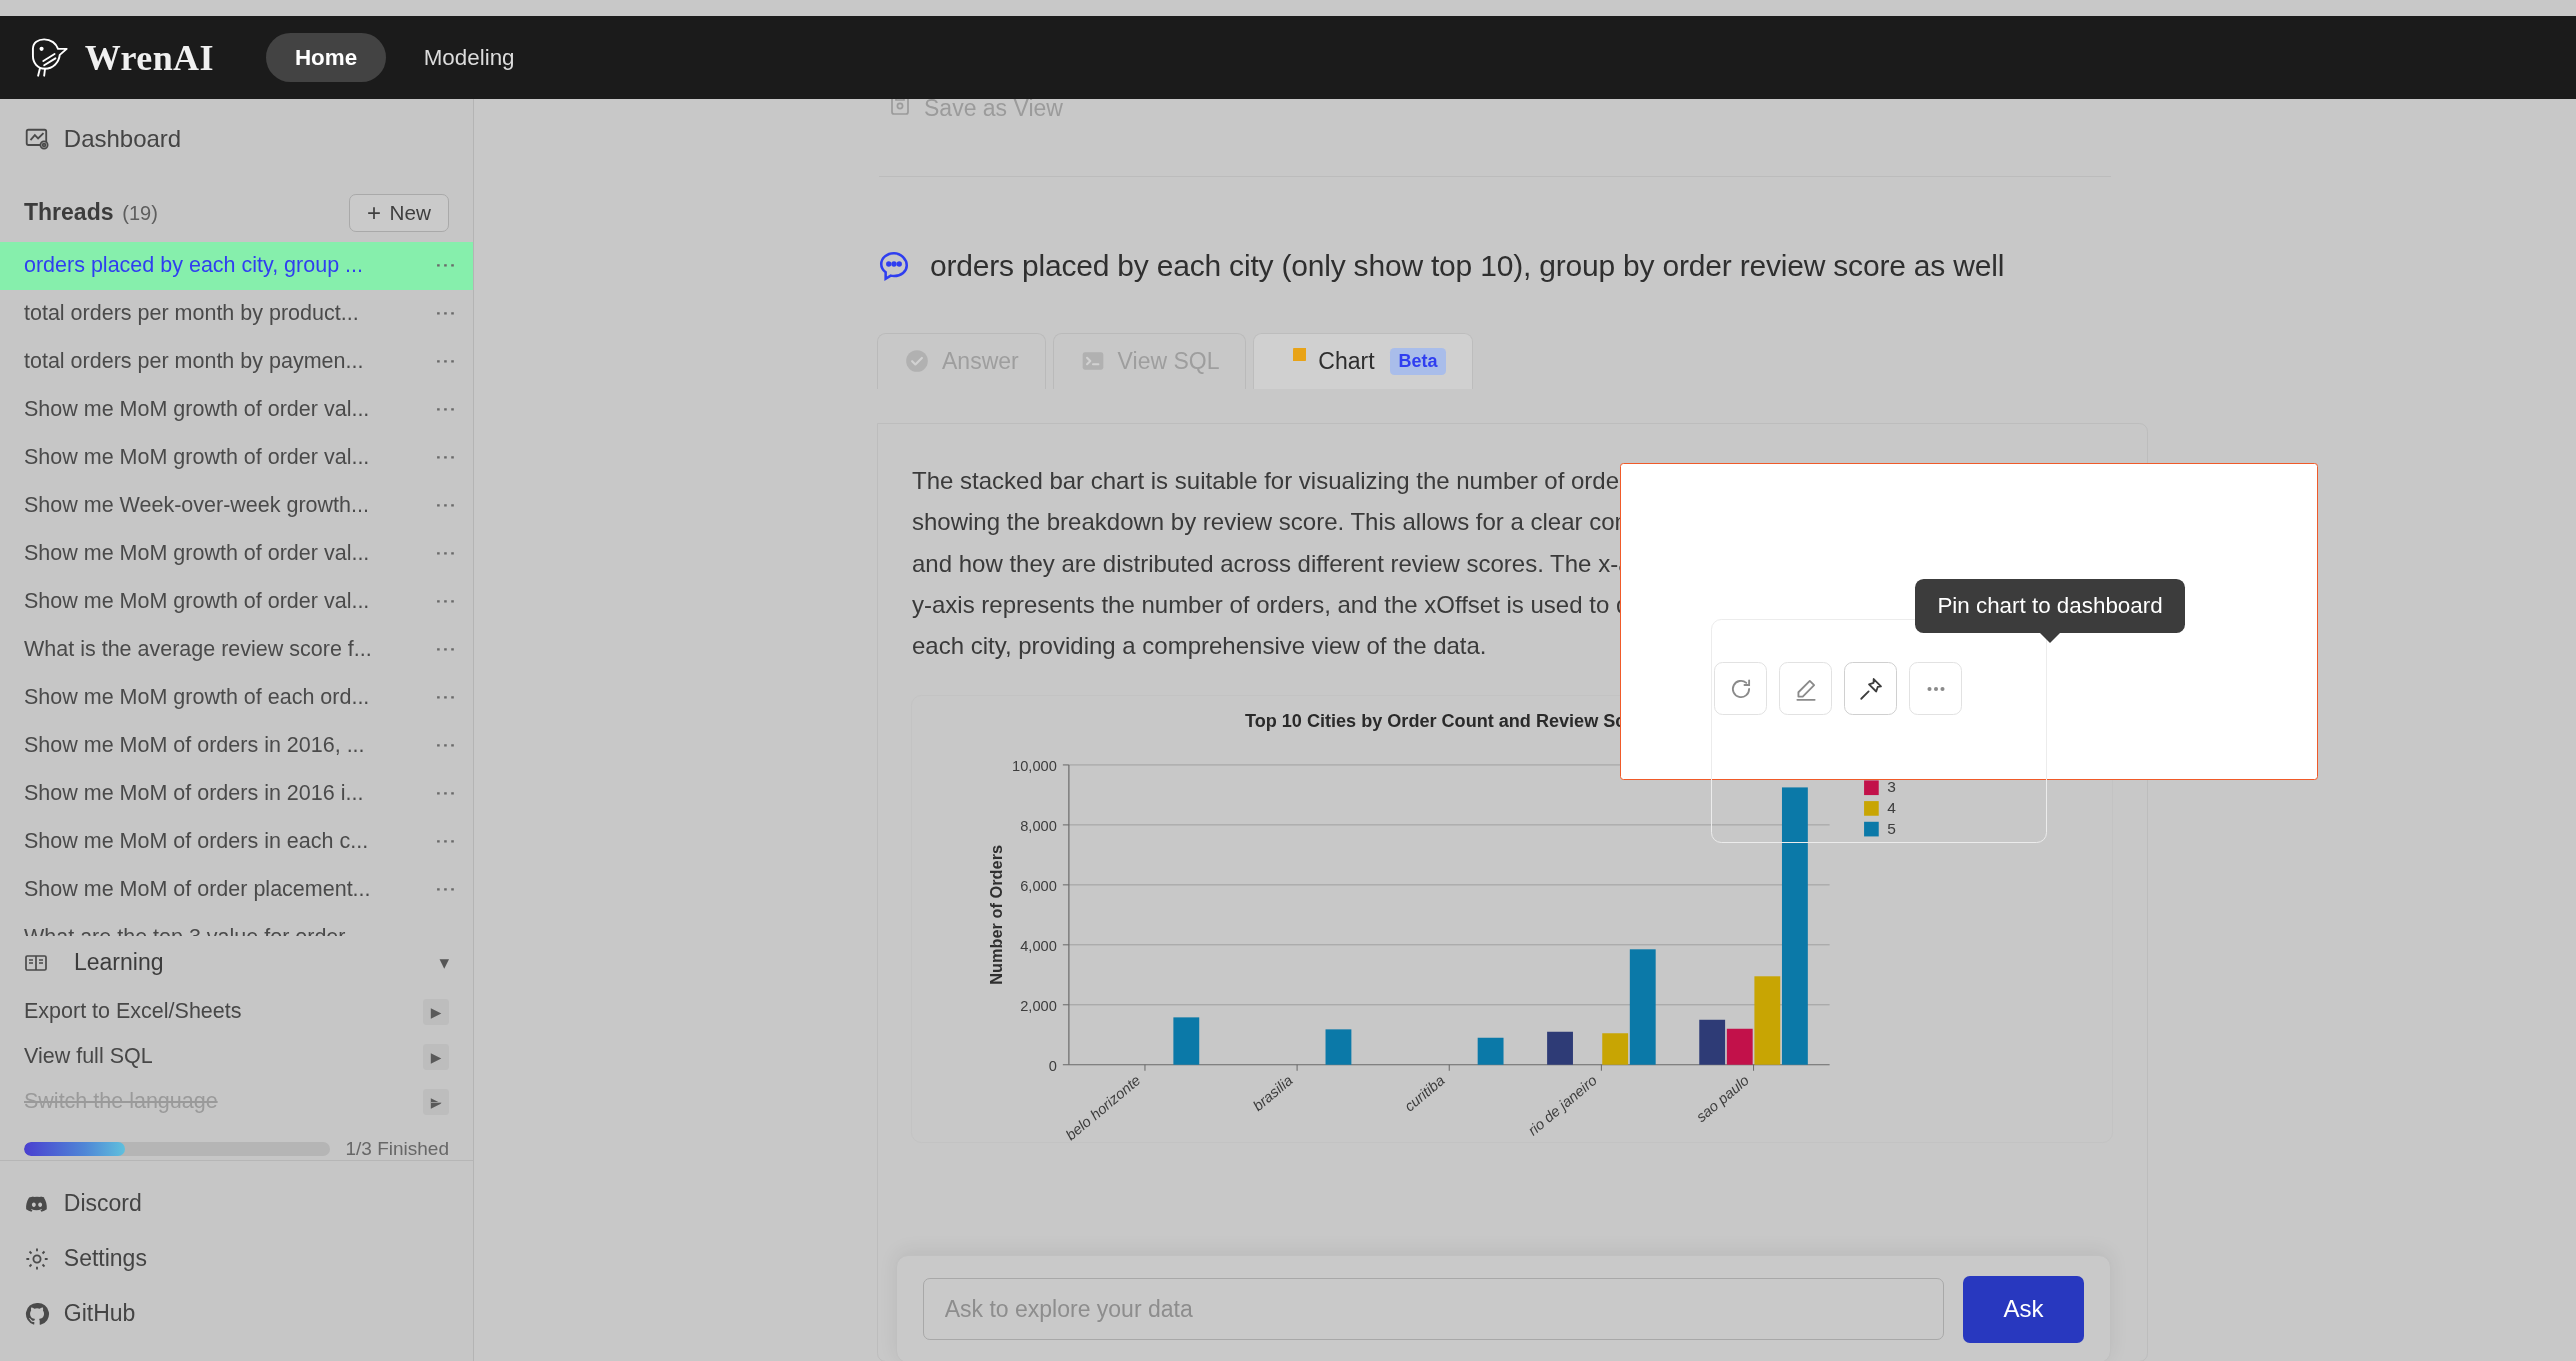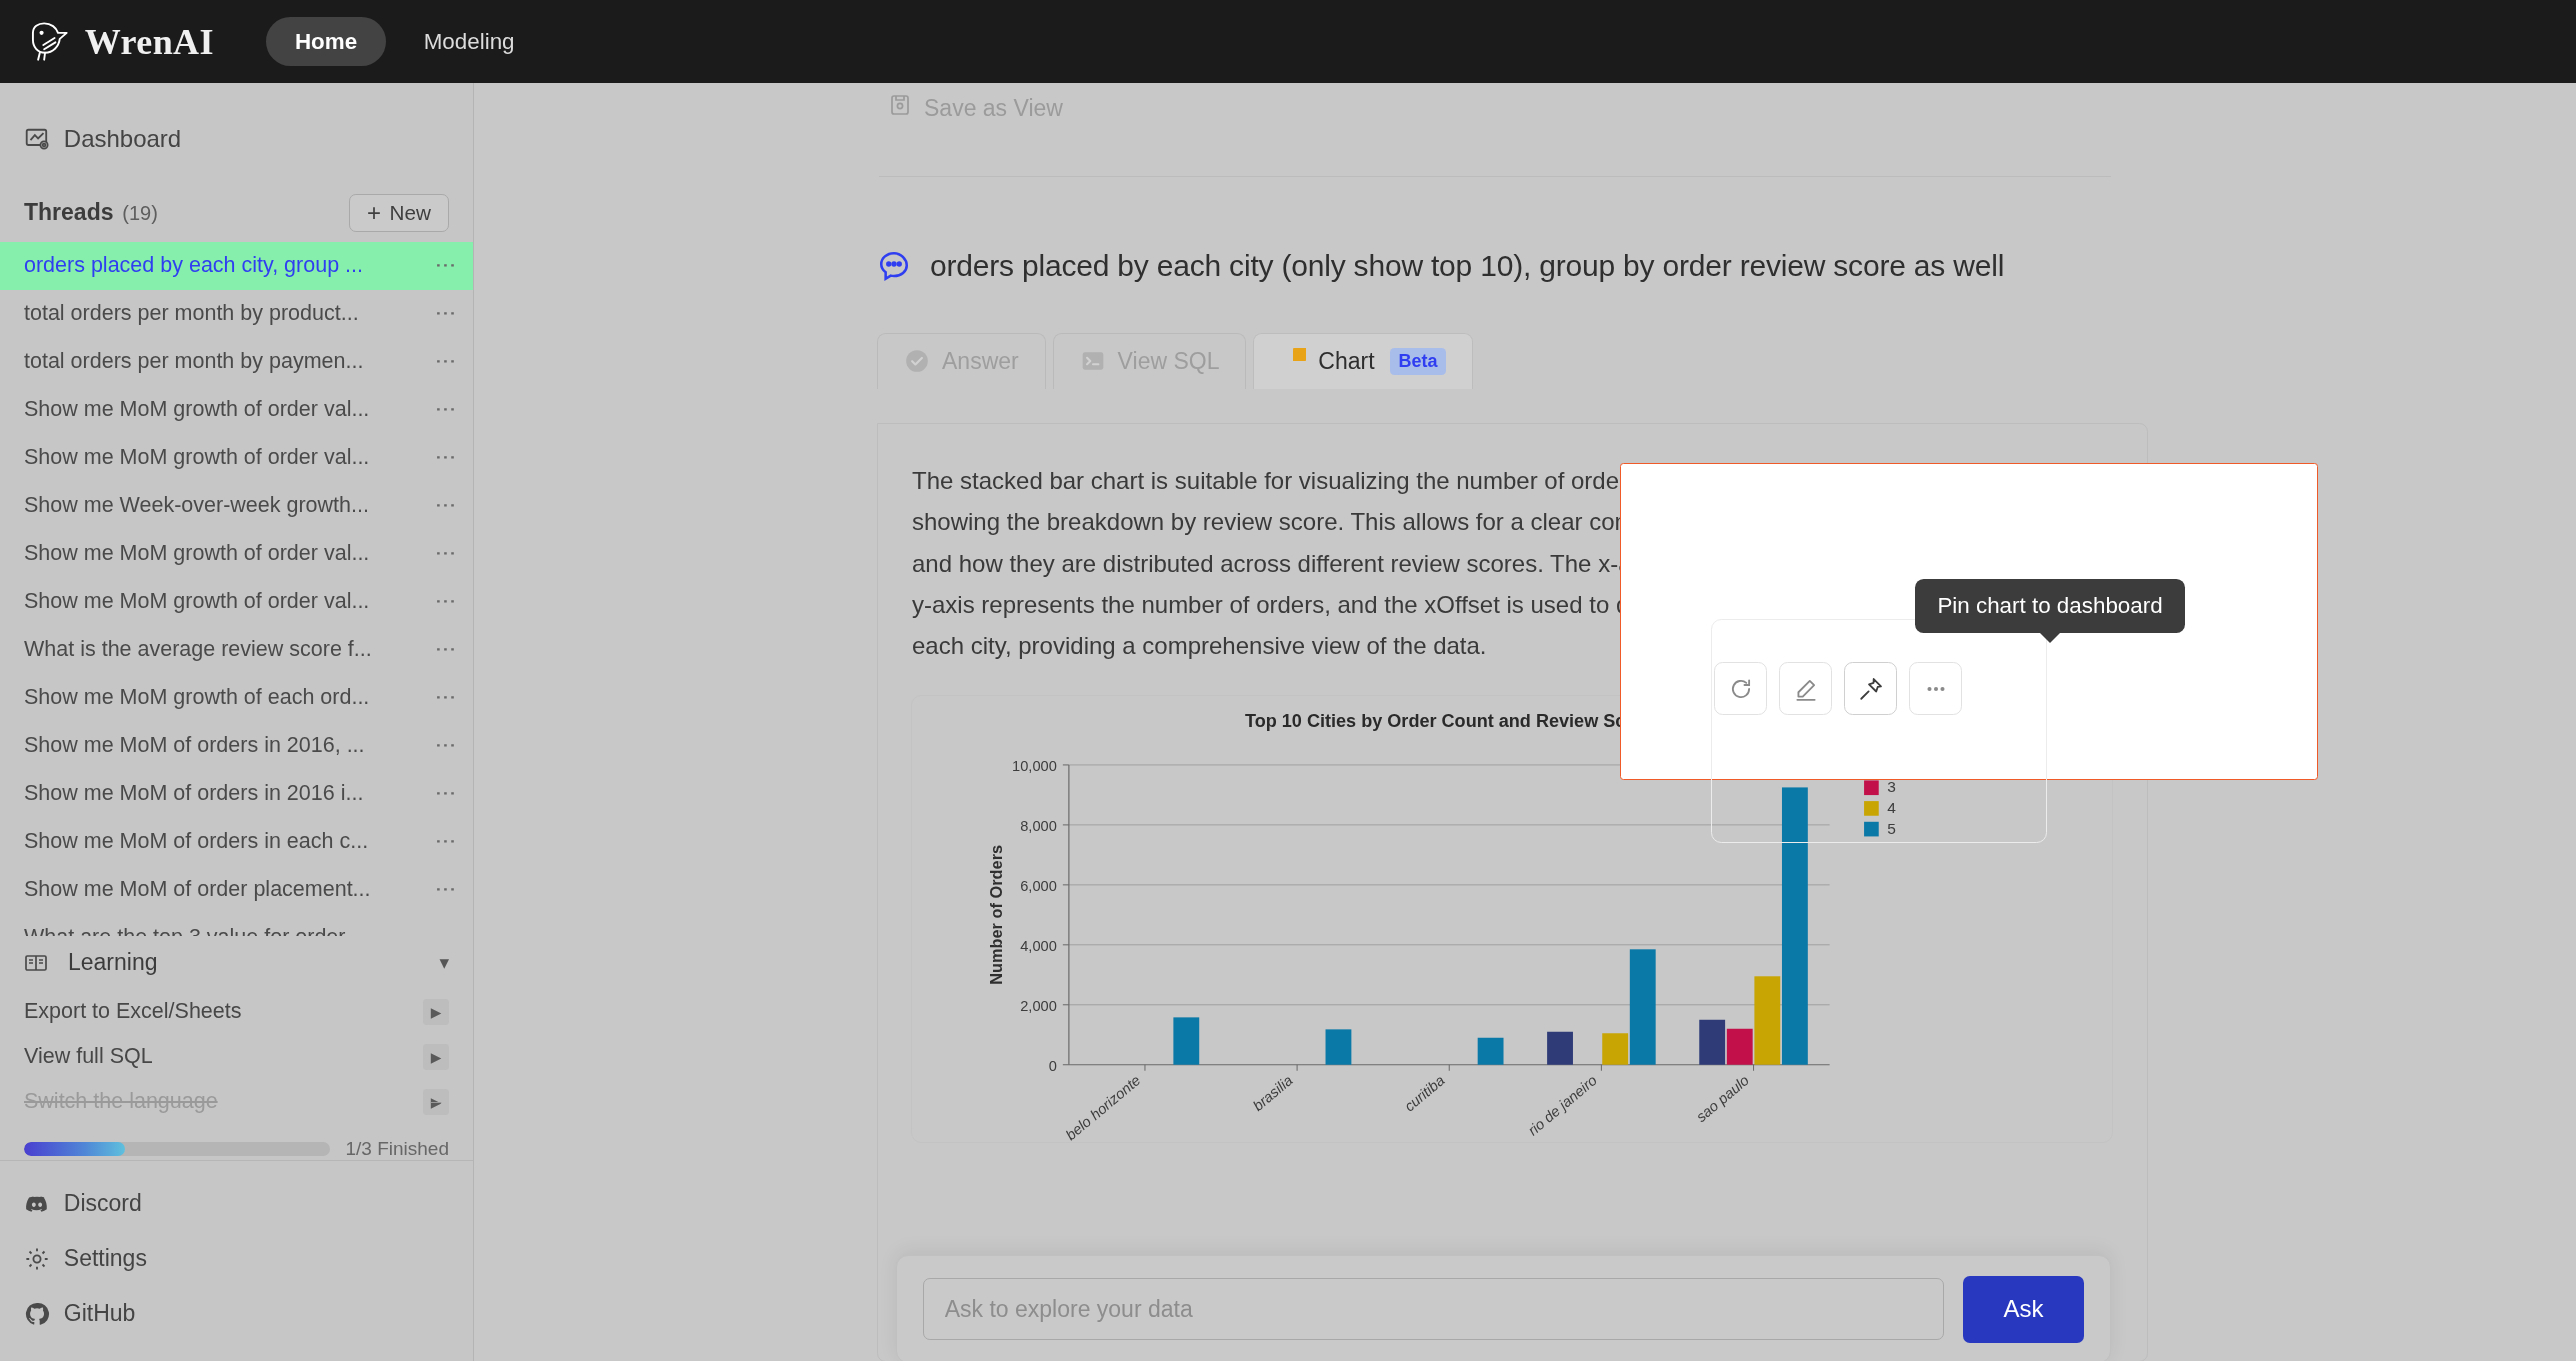--- a/index.html
+++ b/index.html
@@ -6,21 +6,21 @@
   html,body { width:2576px; height:1361px; overflow:hidden; }
   body {
     font-family: "Liberation Sans", sans-serif;
     background:#c8c8c8;
     color:#333;
     -webkit-font-smoothing: antialiased;
   }
 
   
   #topnav{
-    position:absolute; top:0; left:0; width:2576px; height:83px;
+    position:absolute; top:16px; left:0; width:2576px; height:83px;
     background:#1b1b1b; display:flex; align-items:center; padding-left:26px; z-index:40;
   }
   #logo-wrap{ display:flex; align-items:center; gap:13.8px; }
   #logo-mark{ width:45px; height:45px; color:#fff; }
   #logo-text{ font-size:36px; font-weight:700; color:#f0f0f0; letter-spacing:0.4px; font-family:"Liberation Serif", serif;}
   #nav-items{ display:flex; align-items:flex-end; margin-left:52px; gap:8.6px;}
   .nav-btn{
     font-size:22.4px; color:#dcdcdc; padding:11.2px 29px; border-radius:26px; cursor:pointer;
   }
   .nav-btn.active{ background:#434343; color:#ffffff; font-weight:700;}
@@ -58,21 +58,21 @@
   .thread-item .tlabel{
     font-size:21.5px; color:#4a4a4a; white-space:nowrap; overflow:hidden;
     text-overflow:ellipsis; max-width:370px;
   }
   .thread-item.active{ background:#86efac; }
   .thread-item.active .tlabel{ color:#2f3ef0; }
   .tdots{ font-size:20.7px; color:#6a6a6a; letter-spacing:0.9px; line-height:.6; writing-mode:vertical-rl;}
 
   
   #learning-head{
-    display:flex; align-items:center; gap:18px; padding:0 24px; height:55px;
+    display:flex; align-items:center; gap:24px; padding:0 24px; height:55px;
     font-size:23px; color:#3c3c3c; cursor:pointer;
   }
   #learning-head .chev{ margin-left:auto; font-size:19px; color:#555;}
   .learn-row{
     display:flex; align-items:center; padding:0 24px; height:45px; font-size:21.5px; color:#474747; cursor:pointer;
   }
   .learn-row.done{ color:#9a9a9a; text-decoration:line-through;}
   .learn-play{
     margin-left:auto; width:26px; height:26px; border-radius:3.4px; background:#bdbdbd;
     display:flex; align-items:center; justify-content:center; color:#5a5a5a; font-size:13.8px;

